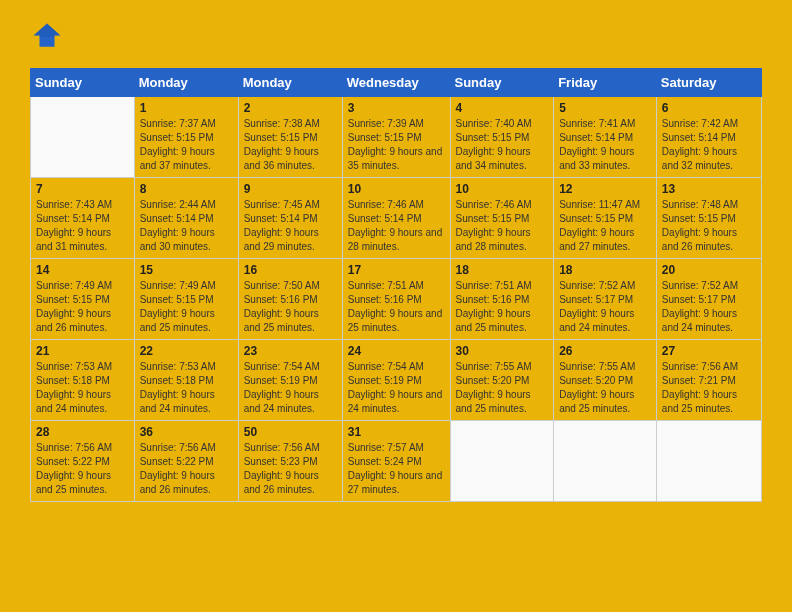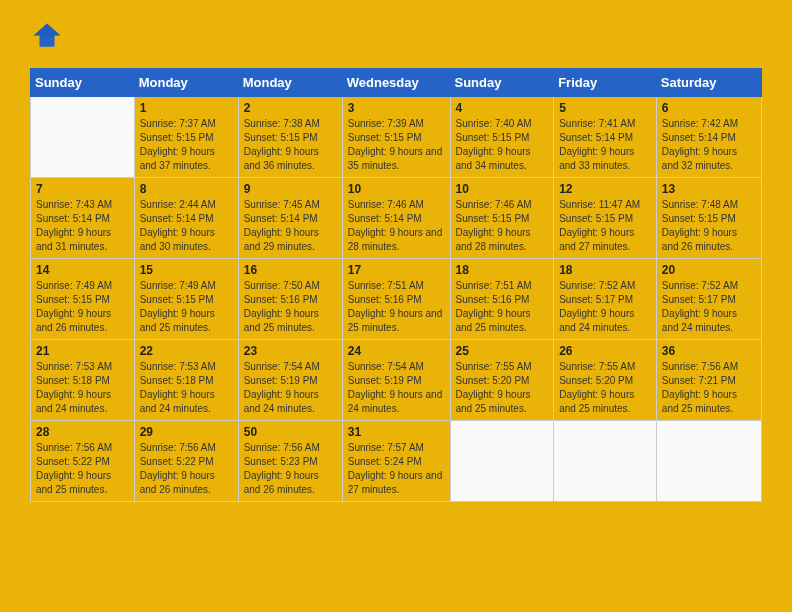--- a/index.html
+++ b/index.html
@@ -322,55 +322,55 @@
           </td>
           <td>
             <div class="day-num">24</div>
             <div class="day-info">
               <div>Sunrise: 7:54 AM</div>
               <div>Sunset: 5:19 PM</div>
               <div>Daylight: 9 hours and 24 minutes.</div>
             </div>
           </td>
           <td>
-            <div class="day-num">25</div>
+            <div class="day-num">30</div>
             <div class="day-info">
               <div>Sunrise: 7:55 AM</div>
               <div>Sunset: 5:20 PM</div>
               <div>Daylight: 9 hours and 25 minutes.</div>
             </div>
           </td>
           <td>
             <div class="day-num">26</div>
             <div class="day-info">
               <div>Sunrise: 7:55 AM</div>
               <div>Sunset: 5:20 PM</div>
               <div>Daylight: 9 hours and 25 minutes.</div>
             </div>
           </td>
           <td>
-            <div class="day-num">36</div>
+            <div class="day-num">27</div>
             <div class="day-info">
               <div>Sunrise: 7:56 AM</div>
               <div>Sunset: 7:21 PM</div>
               <div>Daylight: 9 hours and 25 minutes.</div>
             </div>
           </td>
         </tr>
         <tr>
           <td>
             <div class="day-num">28</div>
             <div class="day-info">
               <div>Sunrise: 7:56 AM</div>
               <div>Sunset: 5:22 PM</div>
               <div>Daylight: 9 hours and 25 minutes.</div>
             </div>
           </td>
           <td>
-            <div class="day-num">29</div>
+            <div class="day-num">36</div>
             <div class="day-info">
               <div>Sunrise: 7:56 AM</div>
               <div>Sunset: 5:22 PM</div>
               <div>Daylight: 9 hours and 26 minutes.</div>
             </div>
           </td>
           <td>
             <div class="day-num">50</div>
             <div class="day-info">
               <div>Sunrise: 7:56 AM</div>

